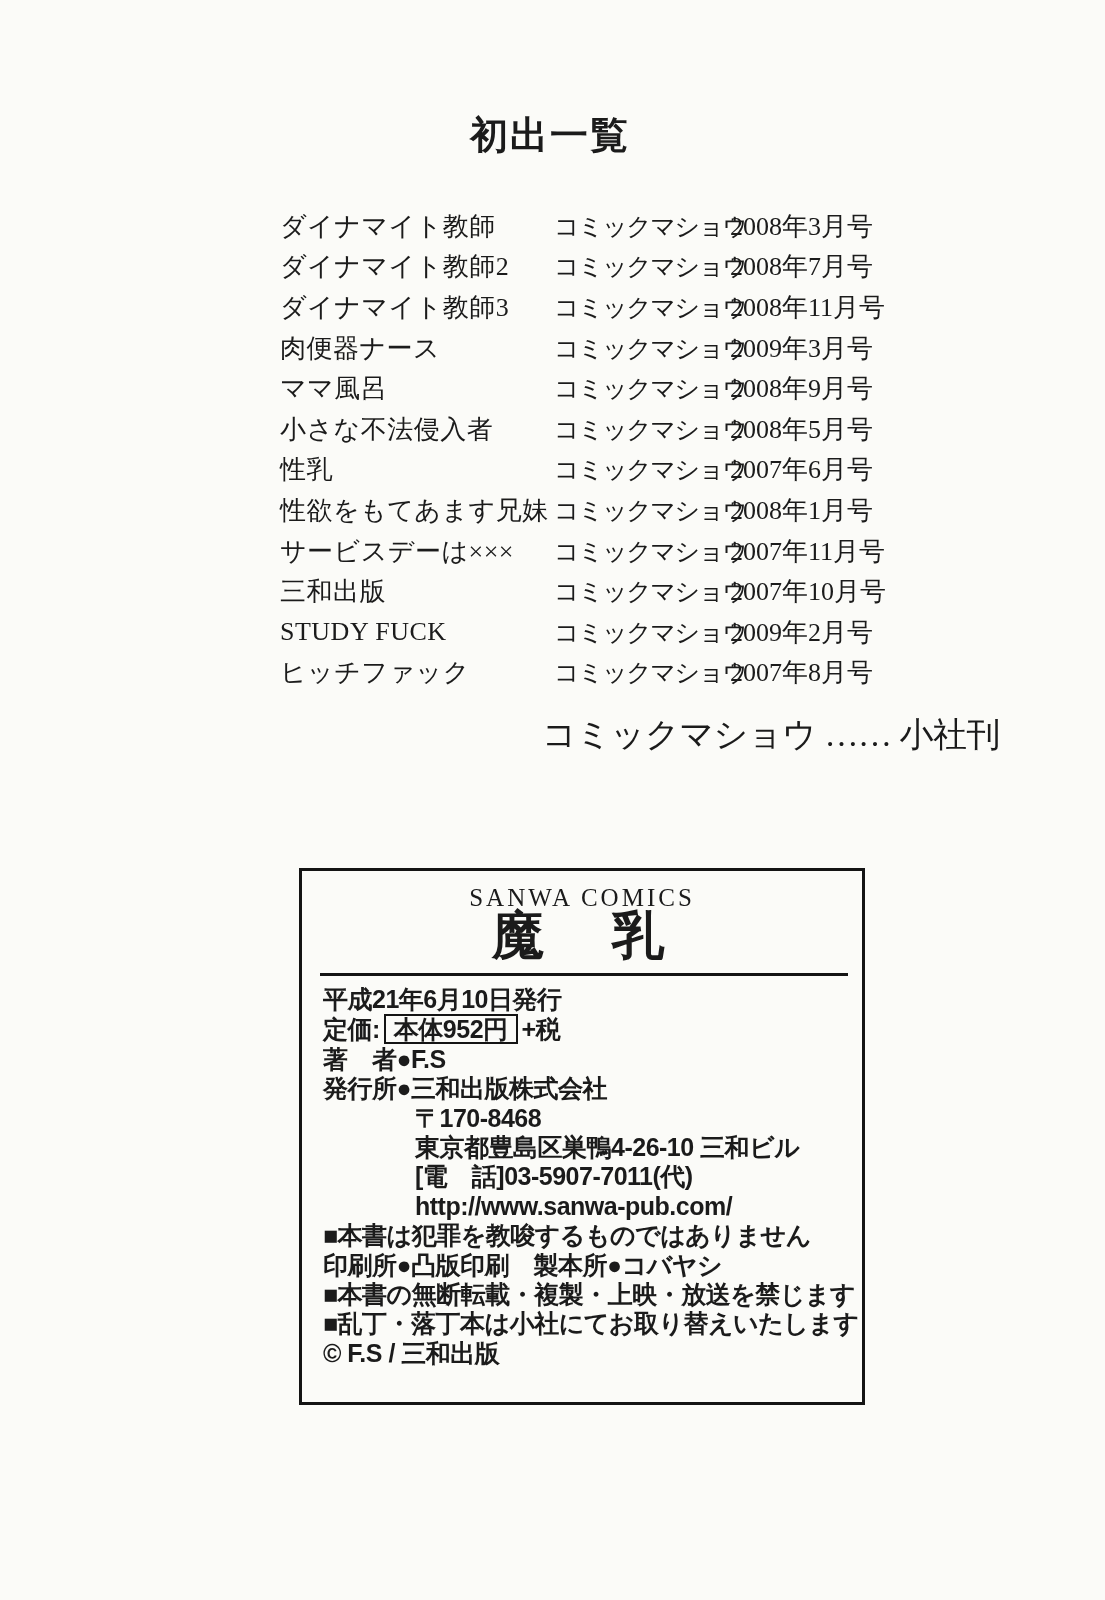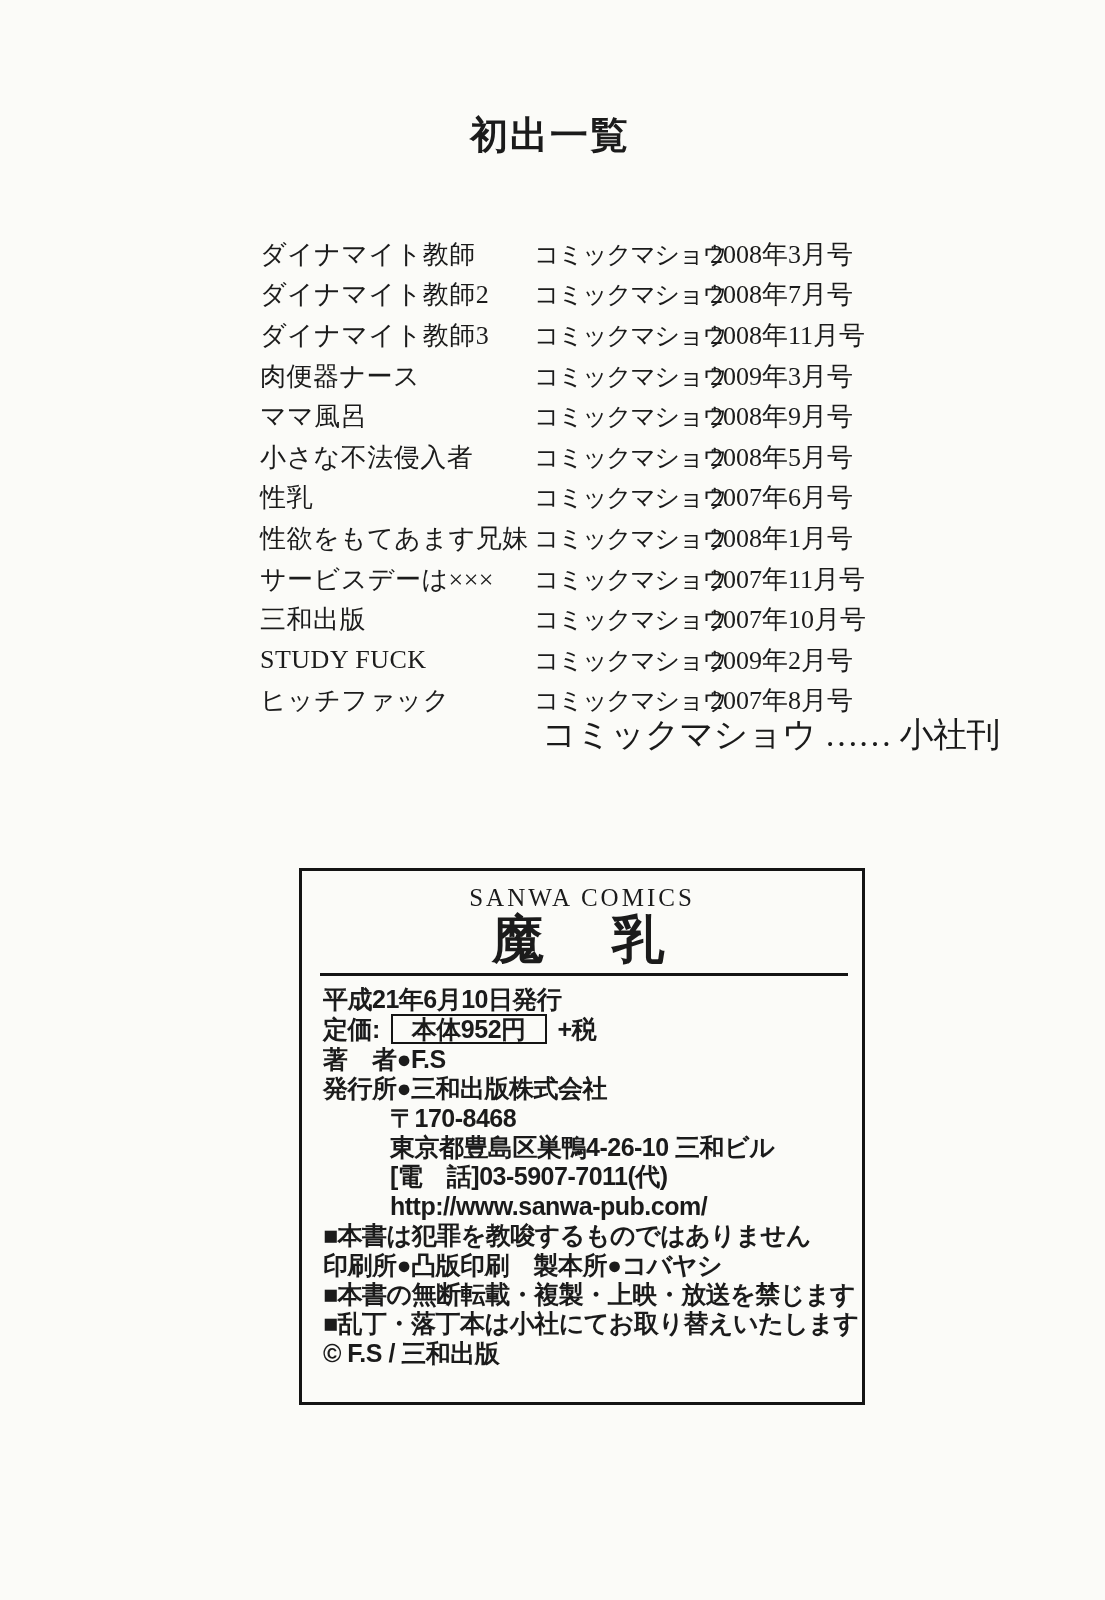--- a/index.html
+++ b/index.html
@@ -8,56 +8,56 @@
     background:#fbfbf8;color:#1b1b1b;
     font-family:"Liberation Serif","DejaVu Serif",serif;
     overflow:hidden;
   }
   .page-title{
     position:absolute;top:102px;left:0;width:1084px;
     text-align:center;font-size:38px;font-weight:bold;
     letter-spacing:2px;margin:8px;
   }
   .pub-list{
-    position:absolute;top:206px;left:260px;
+    position:absolute;top:206px;left:280px;
     display:grid;grid-template-columns:274px 176px auto;
     grid-auto-rows:40.6px;align-items:center;
-    font-size:26px;white-space:nowrap;margin-top:28px;
+    font-size:26px;white-space:nowrap;
   }
   .pub-title{letter-spacing:0.5px;}
   .pub-mag{letter-spacing:-1.5px;font-size:25px;}
   .pub-issue{letter-spacing:0px;}
   .footnote{
     position:absolute;top:712px;left:542px;
     font-size:34px;white-space:nowrap;letter-spacing:-0.5px;
   }
   .colophon{
     position:absolute;left:299px;top:868px;width:566px;height:537px;
     border:3px solid #141414;box-sizing:border-box;
   }
   .imprint{
     margin-top:13px;text-align:center;font-size:25px;
     letter-spacing:3px;font-weight:normal;
   }
   .book-title{
     text-align:center;font-size:52px;font-weight:bold;
-    line-height:50px;margin-top:3px;letter-spacing:8px;
+    line-height:50px;margin-top:3px;letter-spacing:8px;font-family:Liberation Mono, monospace;
   }
   .rule{height:0;border-top:3px solid #141414;margin:8px 14px 0 18px;}
   .info{
     margin:9px 8px 0 21px;
     font-family:"Liberation Sans","DejaVu Sans",sans-serif;
     font-weight:bold;font-size:25px;line-height:29.4px;
     white-space:nowrap;letter-spacing:-0.5px;
   }
   .info .line{display:block;}
-  .indent{margin-left:67px;}
+  .indent{margin-left:92px;}
   .price-box{
     display:inline-block;border:2px solid #141414;
-    padding:0 19px;margin:0 11px;line-height:26px;
+    padding:0 8px;margin:0 4px;line-height:26px;
   }
 </style>
 </head>
 <body>
 
 <h1 class="page-title">初出一覧</h1>
 
 <div class="pub-list">
   <span class="pub-title">ダイナマイト教師</span>
   <span class="pub-mag">コミックマショウ</span>

